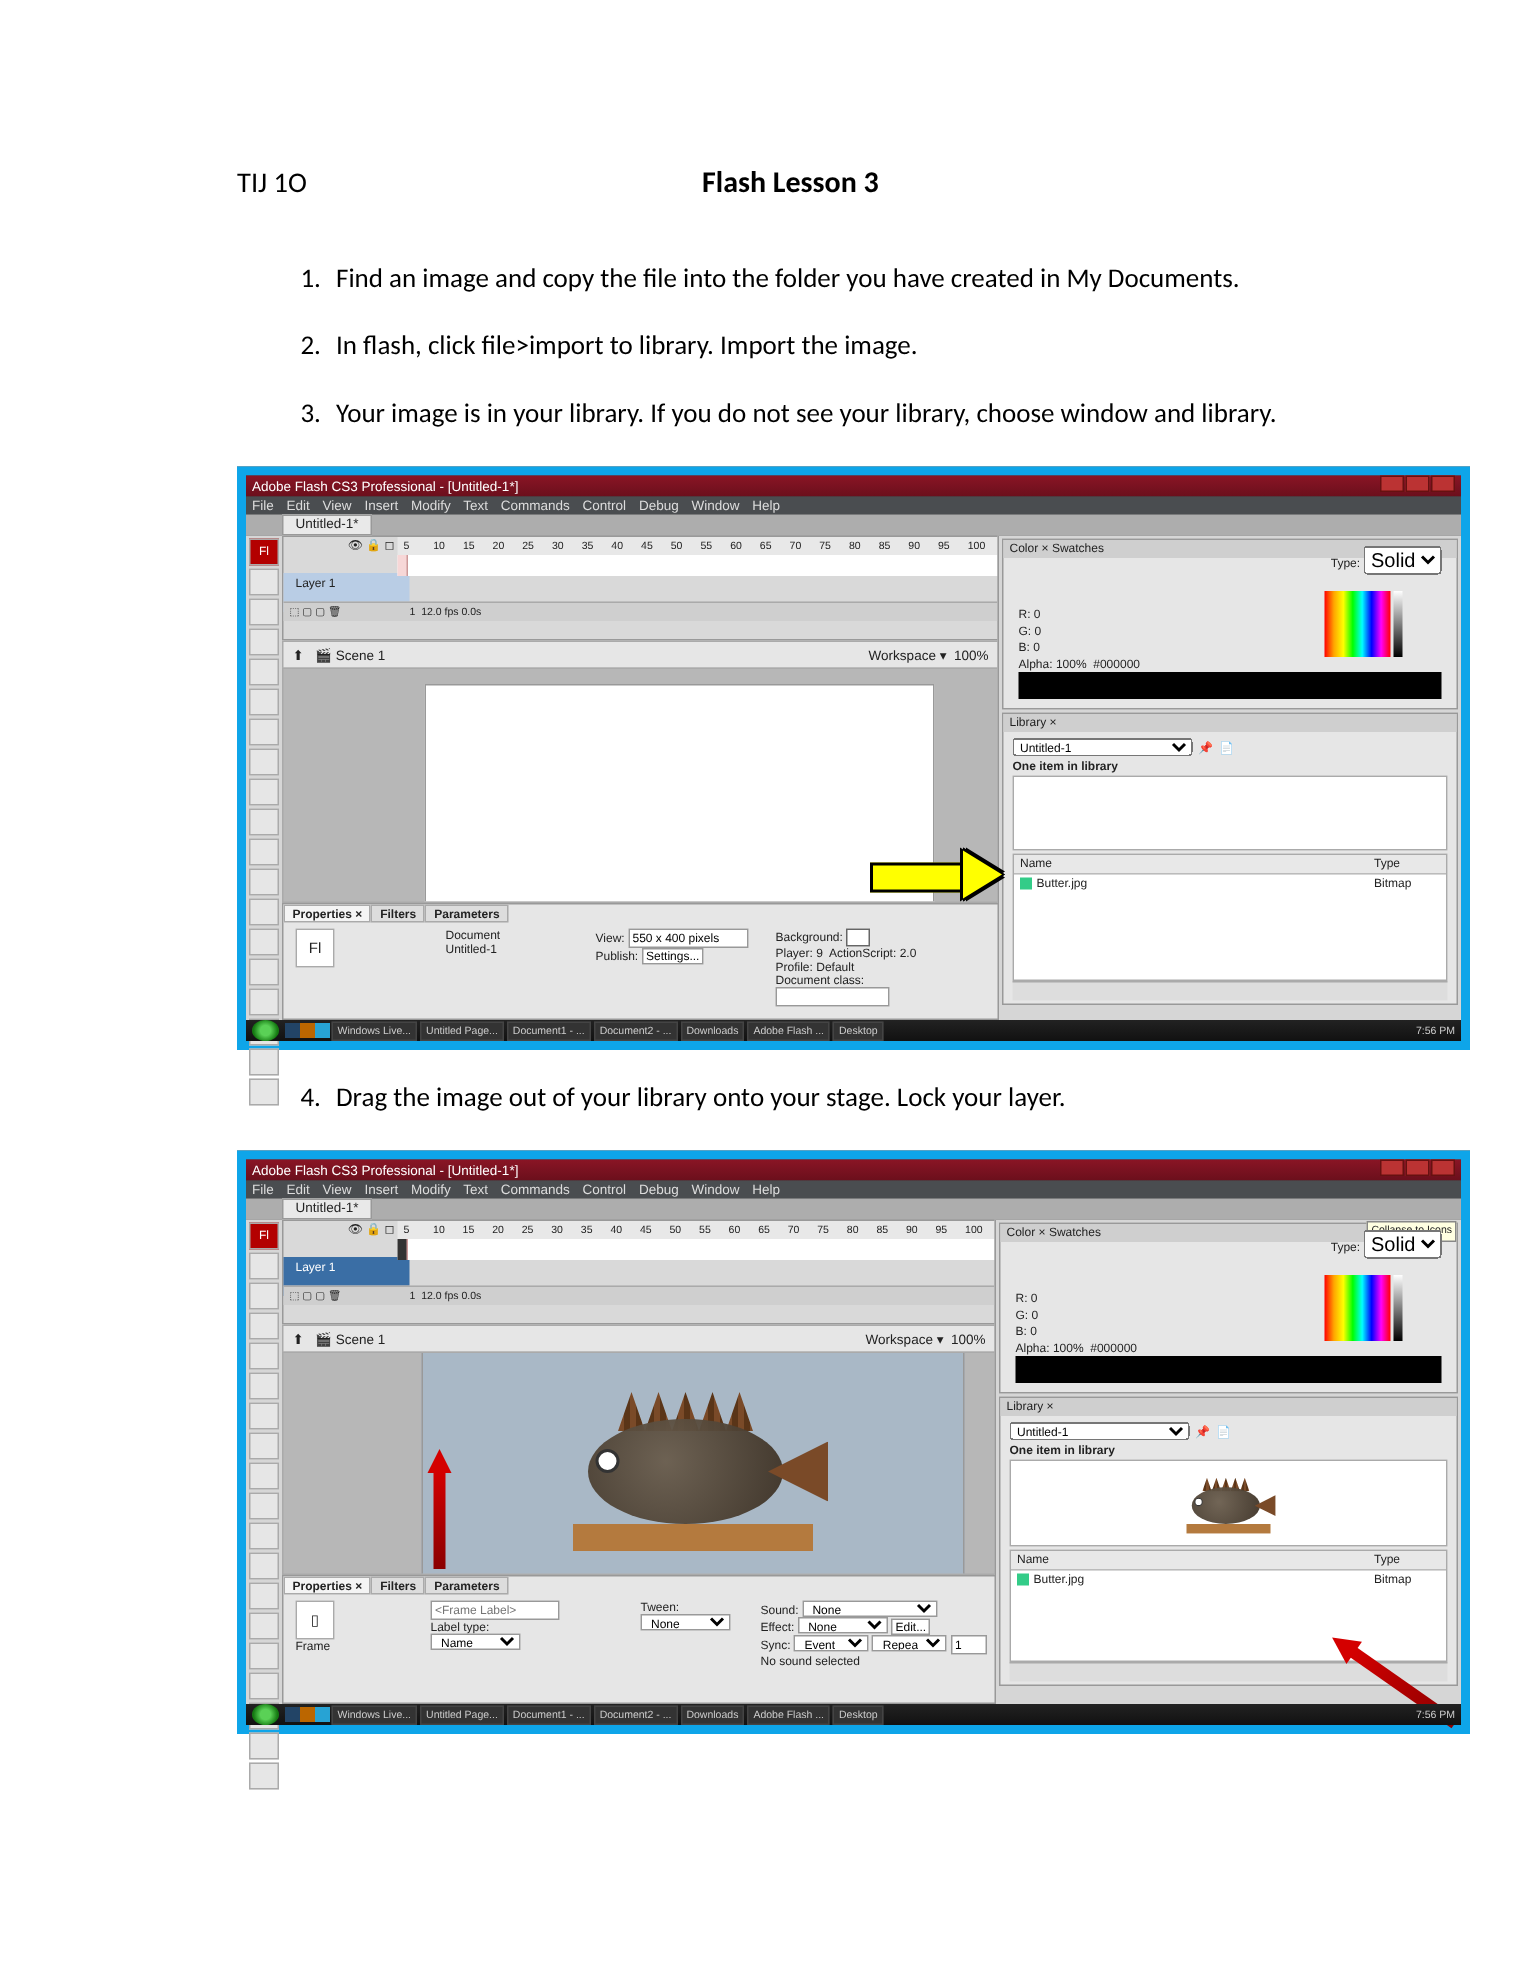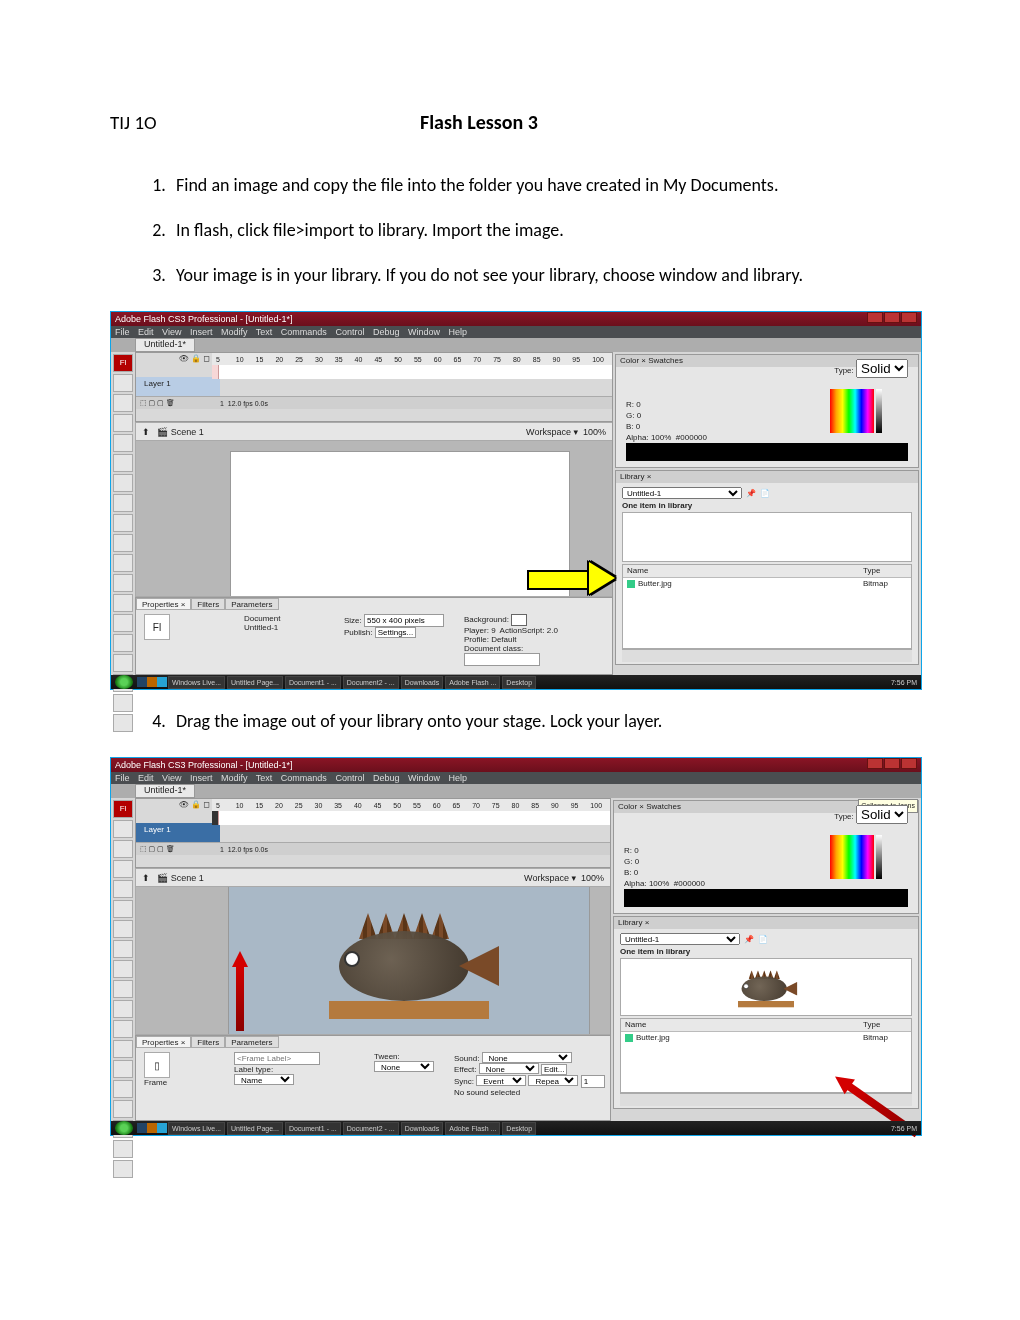--- a/index.html
+++ b/index.html
@@ -4,20 +4,21 @@
 <style>
   body {
     margin: 0;
     font-family: Calibri, Arial, sans-serif;
     background: #fff;
     color: #000;
     width: 1020px;
   }
   .page {
     padding: 110px 110px 40px 110px;
+    margin-left: 48px;
   }
   .header-row {
     display: flex;
     align-items: baseline;
     margin-bottom: 38px;
     font-size: 19px;
   }
   .course-code { width: 310px; }
   .title { font-weight: bold; font-size: 20px; }
   .step-heading {
@@ -40,21 +41,21 @@
   
   .shot {
     width: 810px;
     height: 377px;
     margin: 6px 0 10px 0;
     background: #404040;
     position: relative;
     font-family: Tahoma, Arial, sans-serif;
     font-size: 9px;
     color: #222;
-    border: 1px solid #0ea5e9;
+    border: 6px solid #0ea5e9;
   }
   .titlebar {
     height: 14px; background: linear-gradient(#8a1525,#6b0f1c);
     color:#fff; font-size:9px; padding:0 4px; line-height:14px;
     display:flex; justify-content:space-between;
   }
   .winbtns span{display:inline-block;width:14px;height:9px;background:#b33;margin-left:1px;border:1px solid #611;}
   .menubar{height:12px;background:#4a4d50;color:#ddd;font-size:9px;padding:0 4px;line-height:12px;}
   .menubar span{margin-right:6px;}
   .doc-tab-row{height:14px;background:#adadad;padding-left:24px;}
@@ -113,21 +114,21 @@
   .lib-list-h .c2{width:48px;text-align:left;}
   .lib-row{display:flex;font-size:8px;height:12px;line-height:12px;}
   .lib-row .c1{flex:1;padding-left:4px;}
   .lib-row .c2{width:48px;}
   .lib-icn{display:inline-block;width:8px;height:8px;background:#3c8; margin-right:3px;vertical-align:middle;}
   .lib-tools{height:12px;border-top:1px solid #aaa;background:#ddd;}
 
   .prop-panel{position:absolute;left:24px;right:308px;bottom:14px;height:76px;background:#e6e6e6;border:1px solid #999;}
   .shot2 .prop-panel{right:310px;height:84px;}
   .prop-tabs{height:12px;display:flex;font-size:8px;}
-  .prop-tabs span{border:1px solid #aaa;background:#ddd;padding:0 5px;line-height:11px;}
+  .prop-tabs span{border:1px solid #aaa;background:#ddd;padding:0 5px;line-height:11px;font-weight:bold;}
   .prop-tabs span.on{background:#f4f4f4;}
   .prop-body{padding:4px 8px;font-size:8px;display:grid;grid-template-columns:90px 90px 110px 120px 120px;gap:2px 10px;}
   .shot2 .prop-body{grid-template-columns:80px 130px 70px 160px;}
   .prop-body label{display:block;}
   .prop-body input,.prop-body select{font-size:8px;height:11px;border:1px solid #999;background:#fff;padding:0 2px;}
   .prop-icon{width:24px;height:24px;border:1px solid #aaa;background:#fff;display:flex;align-items:center;justify-content:center;font-size:10px;}
 
   .taskbar{position:absolute;left:0;right:0;bottom:0;height:14px;background:linear-gradient(#222,#111);display:flex;align-items:center;color:#ccc;font-size:7px;}
   .taskbar .start{width:18px;height:14px;background:radial-gradient(circle,#5ad156 30%,#157a12 70%);border-radius:50%;margin:0 4px;}
   .taskbar .q{width:10px;height:10px;background:#246;}
@@ -311,21 +312,21 @@
       </div>
       <div class="prop-body">
         <div>
             <div class="prop-icon">Fl</div>
           </div>
         <div>
             <label>Document</label>
             <label>Untitled-1</label>
           </div>
         <div>
-            <label><span>Size:</span> <input style="width: 74px;" value="550 x 400 pixels"></label>
+            <label><span>View:</span> <input style="width: 74px;" value="550 x 400 pixels"></label>
              <label><span>Publish:</span> <input type="button" value="Settings..." style=""></label>
           </div>
         <div>
             <label><span>Background:</span> <span style="display:inline-block;width:14px;height:10px;background:#fff;border:1px solid #666;vertical-align:middle;"></span></label>
              <label><span>Player:</span> <span>9</span>&nbsp; <span>ActionScript:</span> <span>2.0</span>&nbsp; <span>Profile:</span> <span>Default</span></label>
              <label><span>Document class:</span> <input style="width: 70px;"></label>
           </div>
       </div>
     </div>
 

